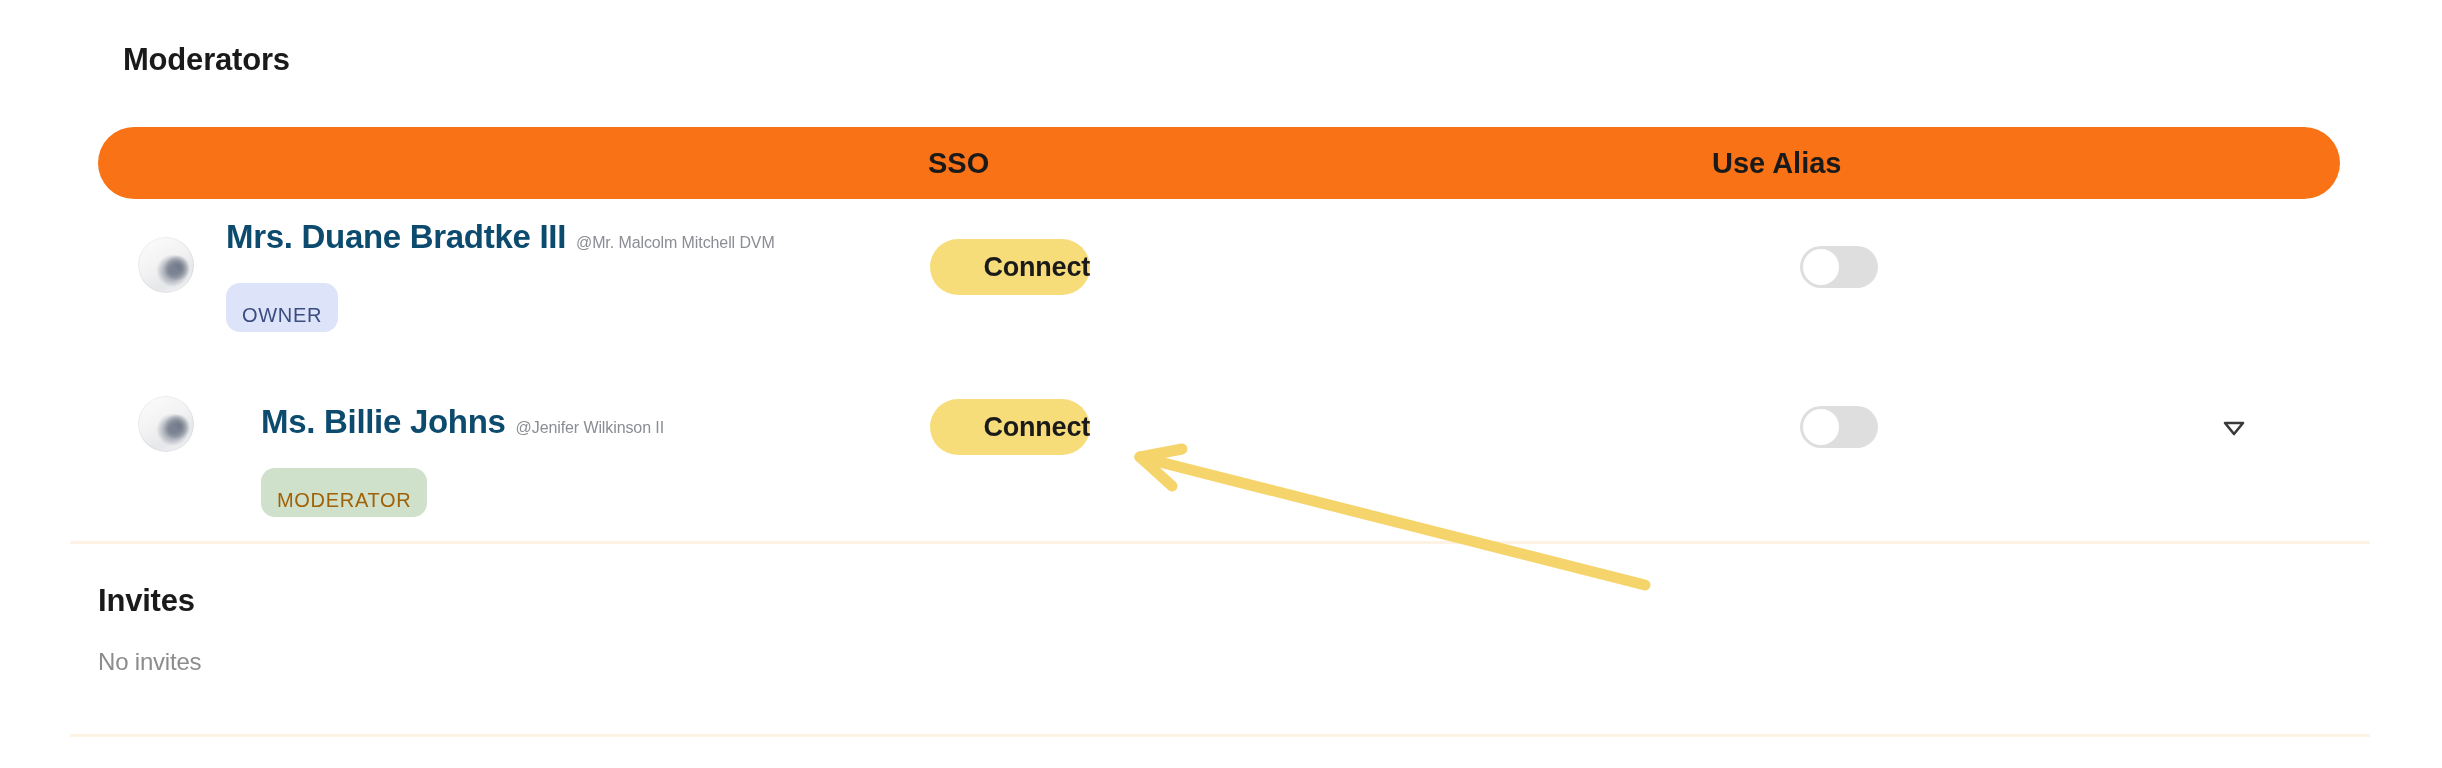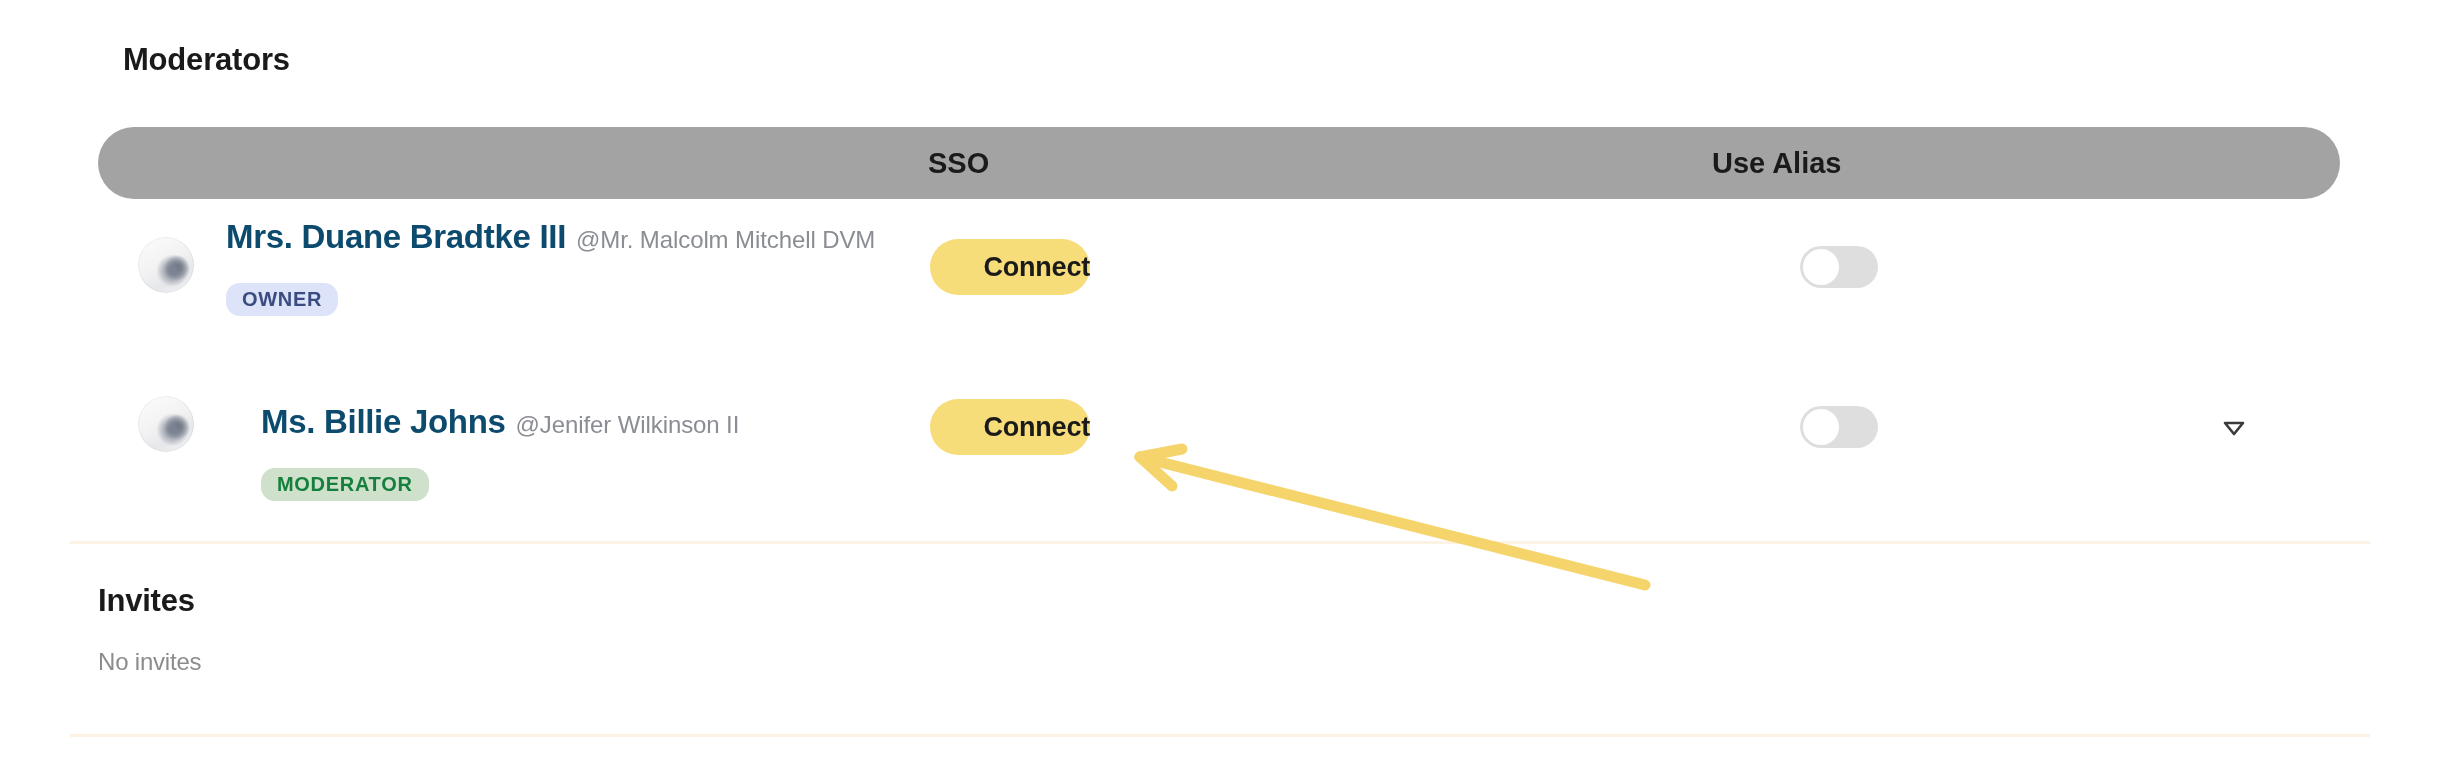--- a/index.html
+++ b/index.html
@@ -37,21 +37,21 @@
   .table {
     position: absolute;
     left: 98px;
     top: 127px;
     width: 2242px;
   }
 
   .table-head {
     position: relative;
     height: 72px;
-    background: #a3a3a3;
+    background: #f97316;
     border-radius: 36px;
   }
   .th {
     position: absolute;
     top: 0;
     height: 72px;
     line-height: 72px;
     font-size: 29px;
     font-weight: 700;
     color: #1a1a1a;
@@ -95,39 +95,39 @@
     font-size: 0;
     line-height: 47px;
   }
   .person-name {
     font-size: 33px;
     font-weight: 600;
     color: #0c4a6e;
     letter-spacing: -0.3px;
   }
   .person-handle {
-    font-size: 24px;
+    font-size: 16px;
     font-weight: 400;
     color: #8a8d93;
     margin-left: 10px;
     letter-spacing: -0.1px;
   }
 
   .badge {
     display: inline-block;
     margin-top: 11px;
-    padding: 6px 16px 7px;
+    padding: 22px 16px 7px;
     border-radius: 14px;
     font-size: 20px;
-    font-weight: 700;
+    font-weight: 400;
     letter-spacing: 0.7px;
     line-height: 1;
   }
   .badge-owner     { background: #DDE3F8; color: #3B4D80; }
-  .badge-moderator { background: #CFE0CB; color: #15803d; }
+  .badge-moderator { background: #CFE0CB; color: #a16207; }
 
   
   .connect-btn {
     position: absolute;
     left: 832px;
     width: 160px;
     height: 56px;
     border: none;
     border-radius: 28px;
     background: #F7DC7A;

